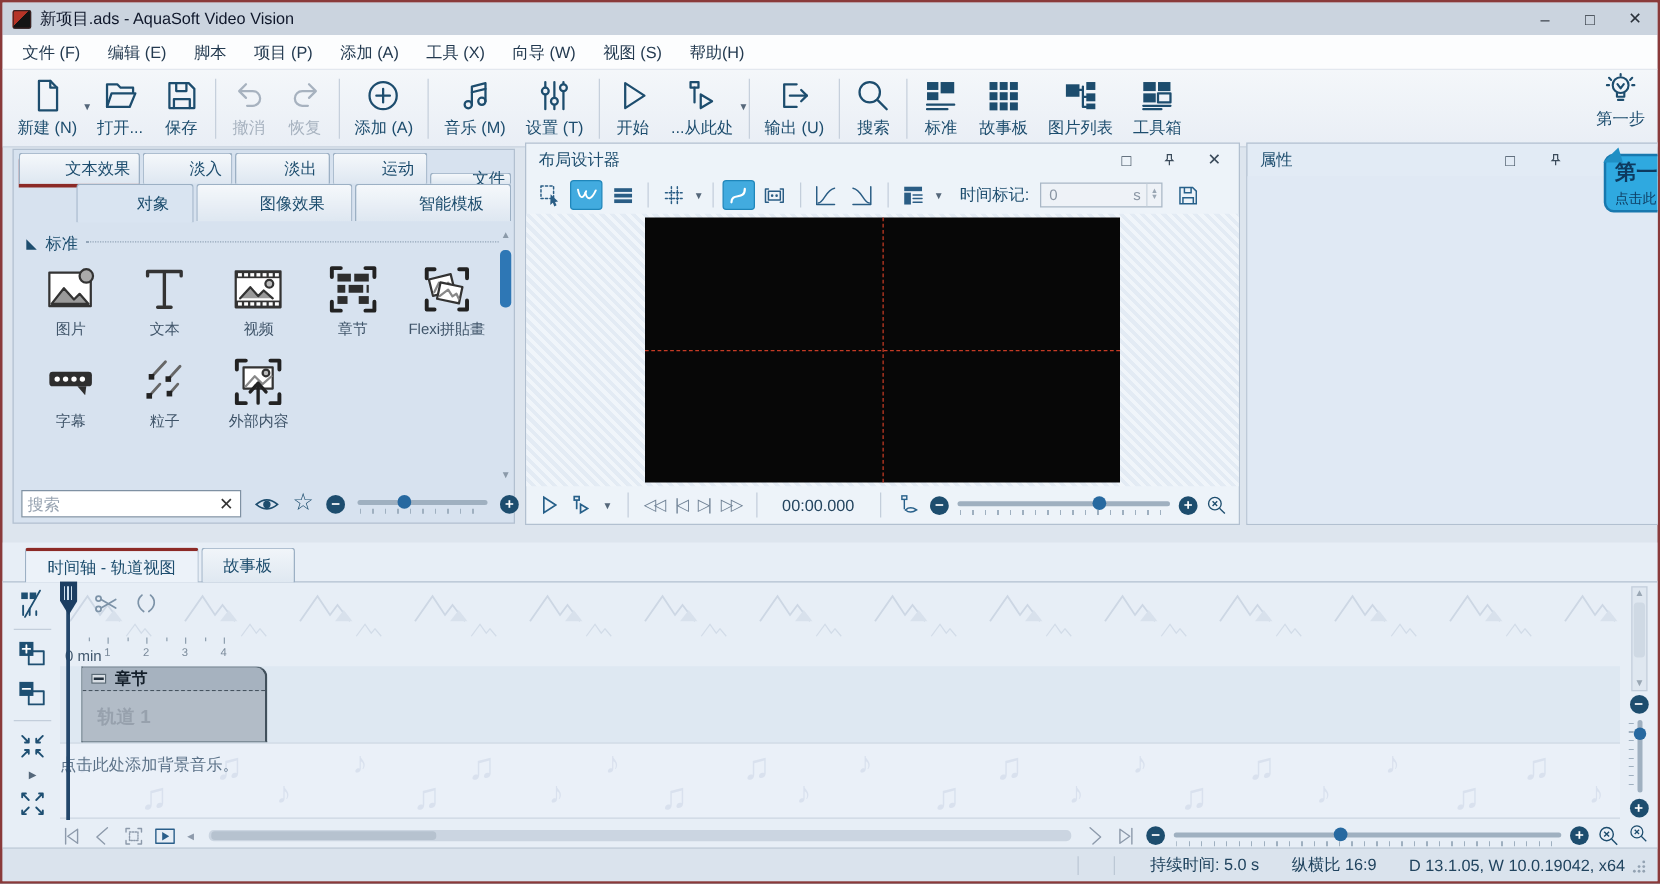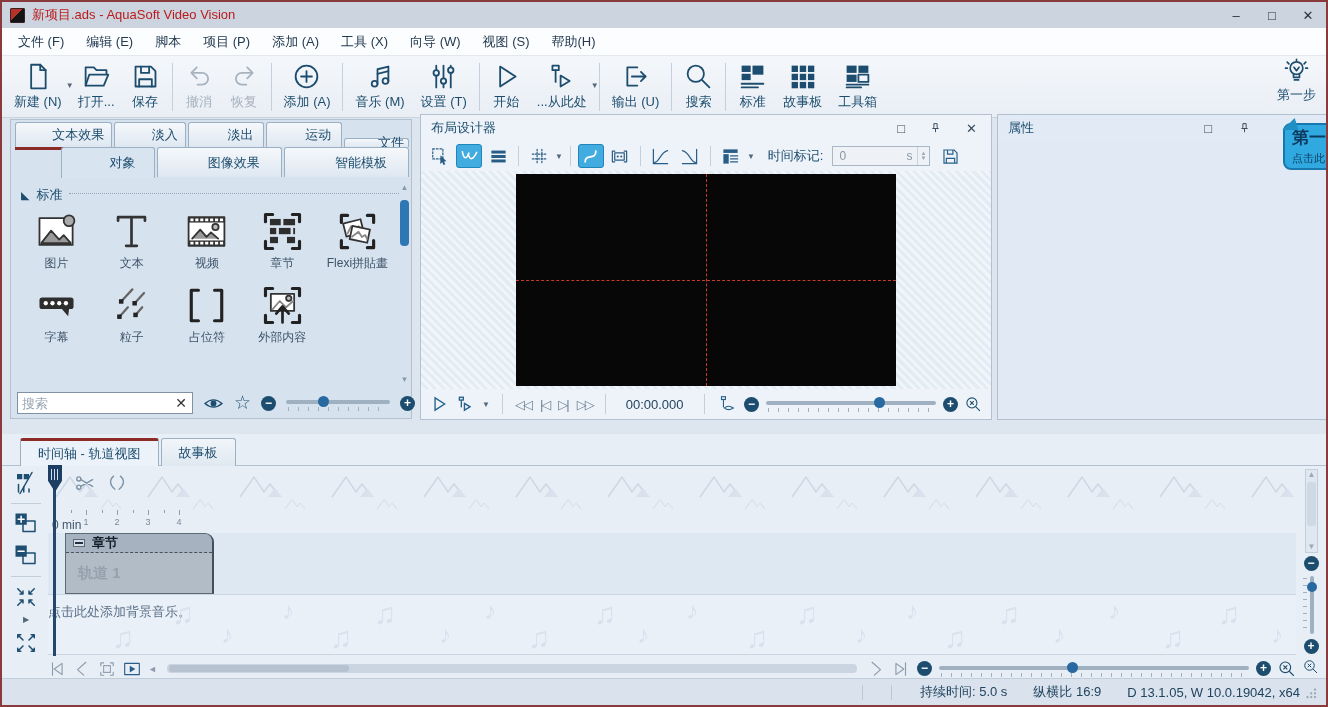--- a/index.html
+++ b/index.html
@@ -3,21 +3,21 @@
 <meta charset="utf-8">
 <style>
   html,body{margin:0;padding:0;background:#62707e;font-family:"Liberation Sans","DejaVu Sans",sans-serif;}
   *{box-sizing:border-box;}
   #frame{position:relative;width:1328px;height:707px;background:#dde5ee;border:2px solid #8a3a3a;overflow:hidden;}
   svg{display:block;}
 
   
   .titlebar{position:absolute;left:0;top:0;right:0;height:26px;background:#cbd4df;display:flex;align-items:center;gap:7px;padding-left:8px;}
   .logo{width:15px;height:15px;border-radius:2px;background:linear-gradient(135deg,#b63427 46%,#141414 46%);box-shadow:inset 0 0 0 1px #3a2020;flex:none;}
-  .title-text{font-size:13px;color:#b91c1c;}
+  .title-text{font-size:13px;color:#0f172a;}
   .win-controls{margin-left:auto;display:flex;height:100%;}
   .win-btn{width:36px;height:100%;display:flex;align-items:center;justify-content:center;font-size:13px;color:#2a313a;}
 
   
   .menubar{position:absolute;left:0;top:26px;right:0;height:28px;background:#fcfdfe;display:flex;align-items:center;padding-left:5px;border-bottom:1px solid #e3e8ef;}
   .menu-item{padding:0 11px;font-size:13px;color:#233a50;}
 
   
   .toolbar{position:absolute;left:0;top:54px;right:0;height:62px;background:linear-gradient(#f4f7fa,#e9eef5);border-bottom:1px solid #c9d3de;display:flex;align-items:center;padding-left:4px;}
   .tbtn{display:flex;flex-direction:column;align-items:center;justify-content:flex-end;padding:3px 8px 6px;color:#1d4d6e;font-size:13px;line-height:14px;gap:4px;position:relative;white-space:nowrap;}
@@ -332,20 +332,34 @@
               <rect x="22" y="22" width="7" height="7"></rect>
             </g>
           </svg>
         </span>
         <span>故事板</span>
       </div>
       <div class="tbtn">
         <span>
           <svg viewBox="0 0 32 32" fill="none" stroke="currentColor" stroke-width="2" stroke-linecap="round" stroke-linejoin="round">
             <g fill="currentColor" stroke="none">
+              <rect x="3" y="6" width="12" height="11"></rect>
+              <rect x="21" y="4" width="8" height="7"></rect>
+              <rect x="21" y="14" width="8" height="7"></rect>
+              <rect x="21" y="23" width="8" height="5"></rect>
+            </g>
+            <path d="M15 11h3M18 8v18M18 26h3M18 17h3"></path>
+          </svg>
+        </span>
+        <span>图片列表</span>
+      </div>
+      <div class="tbtn">
+        <span>
+          <svg viewBox="0 0 32 32" fill="none" stroke="currentColor" stroke-width="2" stroke-linecap="round" stroke-linejoin="round">
+            <g fill="currentColor" stroke="none">
               <rect x="4" y="4" width="11" height="8"></rect>
               <rect x="17" y="4" width="11" height="8"></rect>
               <rect x="4" y="14" width="11" height="8"></rect>
             </g>
             <rect x="17" y="14" width="11" height="8"></rect>
             <path d="M4 25h24M4 28h16"></path>
           </svg>
         </span>
         <span>工具箱</span>
       </div>
@@ -489,28 +503,20 @@
               </g>
               <g fill="#222" stroke="none">
                 <rect x="10" y="17" width="5" height="5"></rect>
                 <rect x="25" y="19" width="5" height="5"></rect>
                 <rect x="8" y="34" width="5" height="5"></rect>
                 <rect x="26" y="32" width="5" height="5"></rect>
               </g>
             </svg>
           </span>
           <span>粒子</span>
-        </div>
-        <div class="pal-item">
-          <span>
-            <svg viewBox="0 0 48 48" fill="none" stroke="#333" stroke-width="2" stroke-linecap="round" stroke-linejoin="round">
-              <path d="M15 7H7v34h8M33 7h8v34h-8" stroke-width="3.5" stroke="#222"></path>
-            </svg>
-          </span>
-          <span>占位符</span>
         </div>
         <div class="pal-item">
           <span>
             <svg viewBox="0 0 48 48" fill="none" stroke="#333" stroke-width="2" stroke-linecap="round" stroke-linejoin="round">
               <path d="M13 5H5v8M35 5h8v8M43 35v8h-8M13 43H5v-8" stroke-width="3.5" stroke="#222"></path>
               <rect x="11" y="11" width="26" height="19" fill="#fff"></rect>
               <circle cx="31" cy="16" r="3" fill="#bbb"></circle>
               <path d="M13 28l8-9 7 7 8-7" stroke="#888"></path>
               <path d="M24 43V26M17 33l7-8 7 8" stroke="#222" stroke-width="3"></path>
             </svg>

